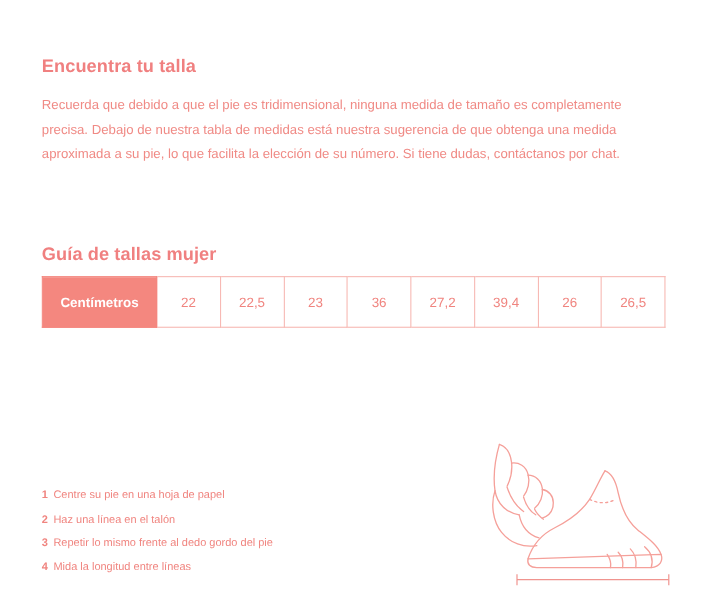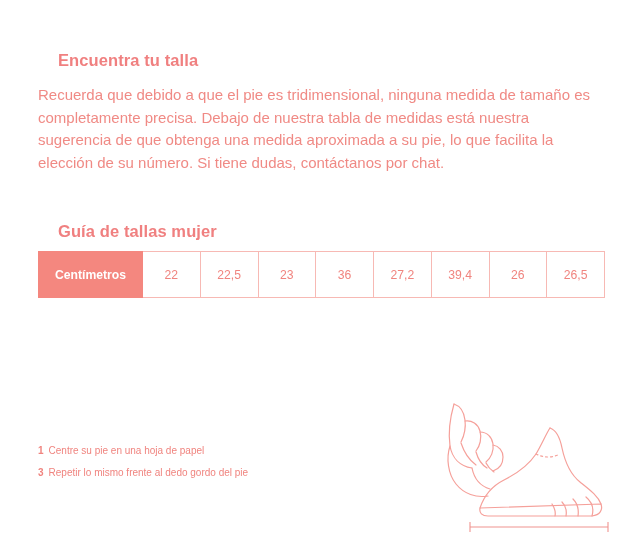--- a/index.html
+++ b/index.html
@@ -20,33 +20,32 @@
     position: relative;
     width: 643px;
     height: 558px;
     padding: 0 38px;
   }
   .section-title {
     font-size: 16.5px;
     font-weight: bold;
     color: #f08080;
     letter-spacing: 0.1px;
-    margin-left: 20px;
   }
   #intro-title {
     position: absolute;
     left: 38px;
     top: 40px;
   }
   #intro-paragraph {
     position: absolute;
     left: 38px;
     top: 71px;
     width: 558px;
-    font-size: 15px;
+    font-size: 12px;
     line-height: 22.6px;
     color: #f08a85;
     margin-top: 13px;
   }
   #women-title {
     position: absolute;
     left: 38px;
     top: 208px;
   }
   #size-table {
@@ -138,21 +137,27 @@
       </tr>
     </tbody>
   </table>
 
 
   <div id="measure-list">
     <div class="measure-item">
       <span class="num">1</span><span>Centre su pie en una hoja de papel</span>
     </div>
     <div class="measure-item">
+      <span class="num">2</span><span>Haz una línea en el talón</span>
+    </div>
+    <div class="measure-item">
       <span class="num">3</span><span>Repetir lo mismo frente al dedo gordo del pie</span>
+    </div>
+    <div class="measure-item">
+      <span class="num">4</span><span>Mida la longitud entre líneas</span>
     </div>
   </div>
 
   <svg id="foot-illustration" viewBox="0 0 175 145">
     <g fill="none" stroke="#f5a09a" stroke-width="1.2" stroke-linecap="round" stroke-linejoin="round">
 
       <path d="M14,8 C10,22 8,36 10,50 C12,62 20,70 32,72"></path>
       <path d="M14,8 C20,10 24,16 25,24 C26,32 24,40 21,46"></path>
       <path d="M25,25 C32,24 38,28 40,35 C42,42 40,50 36,55"></path>
       <path d="M40,36 C47,36 52,41 53,48 C54,55 51,62 46,66"></path>

